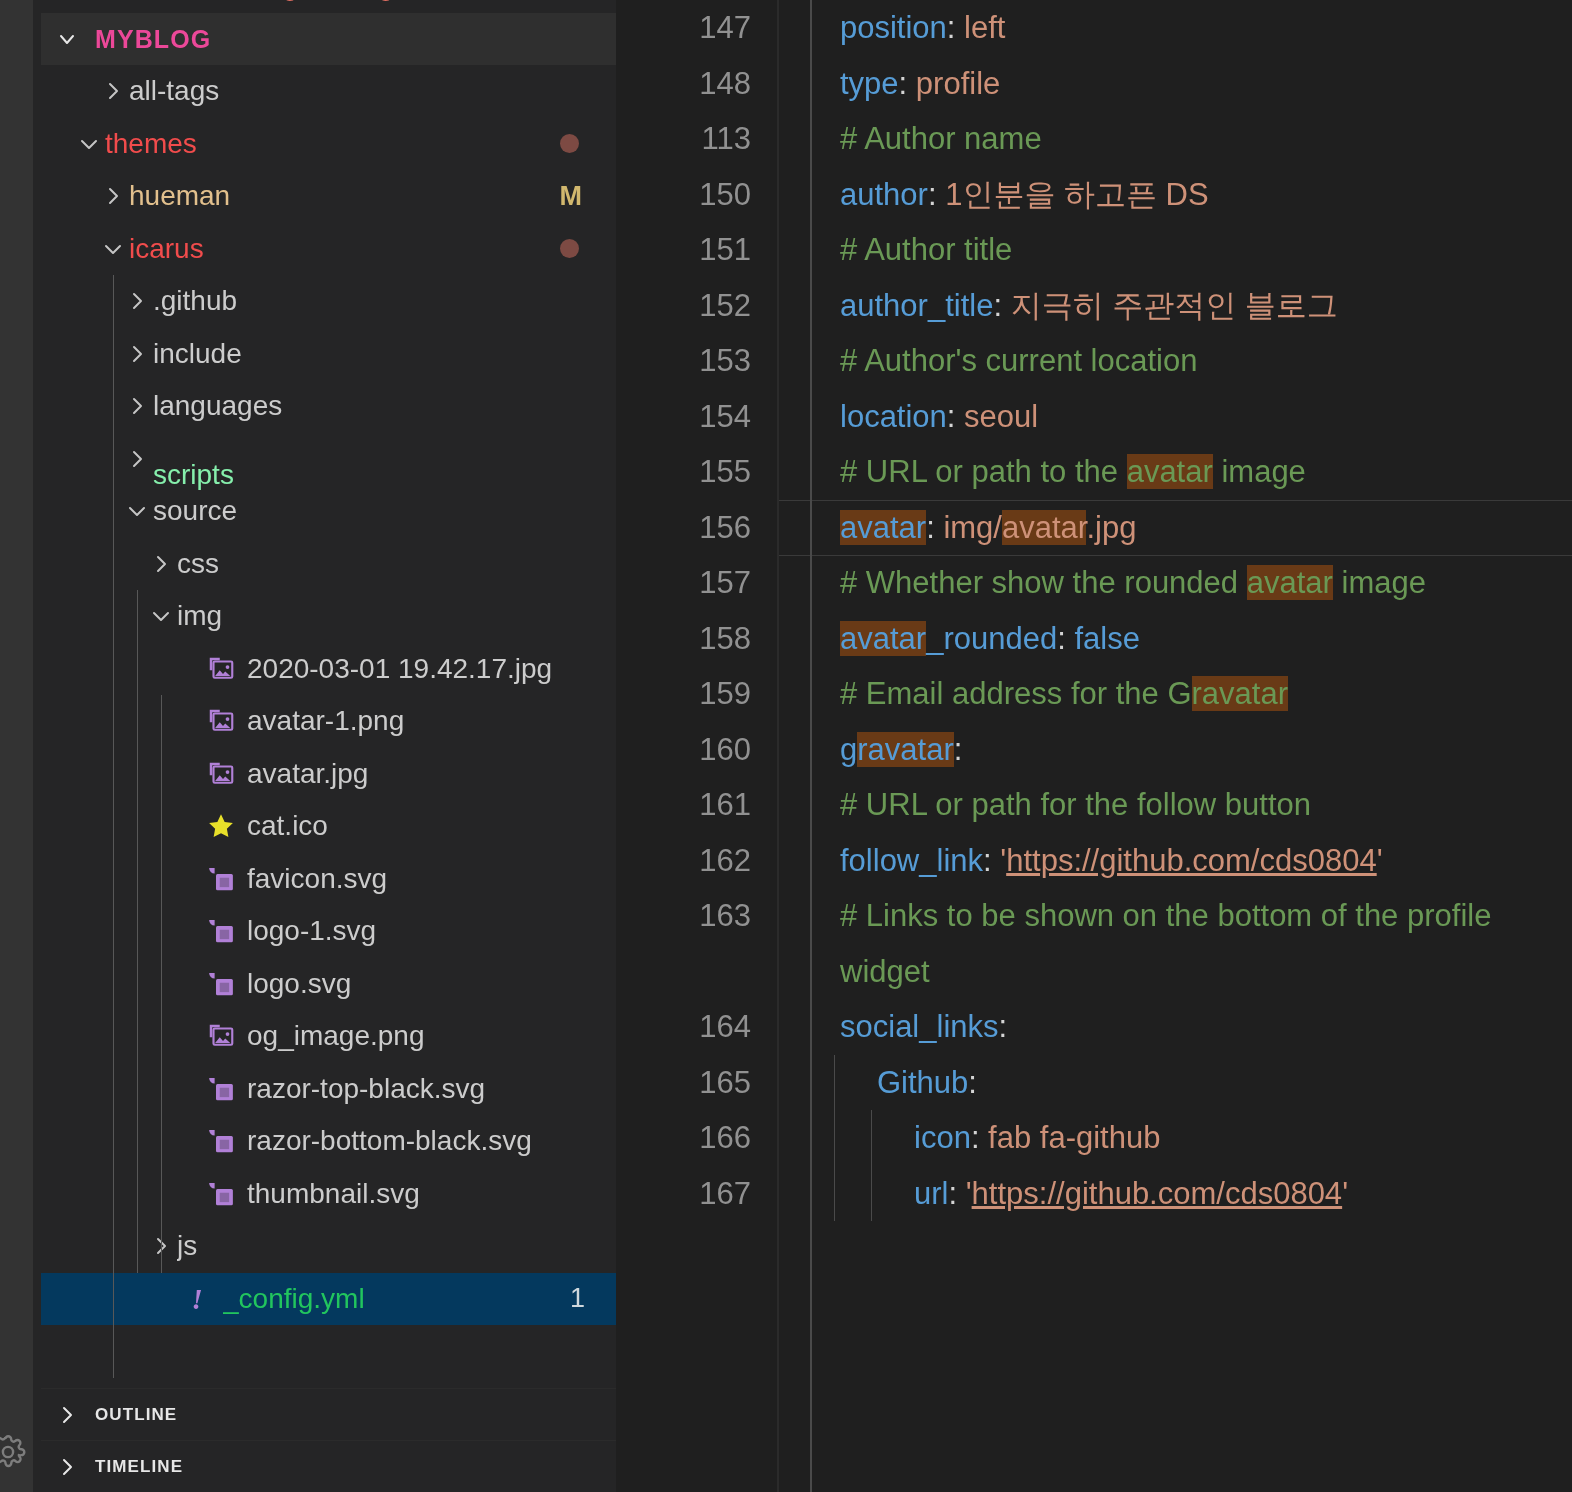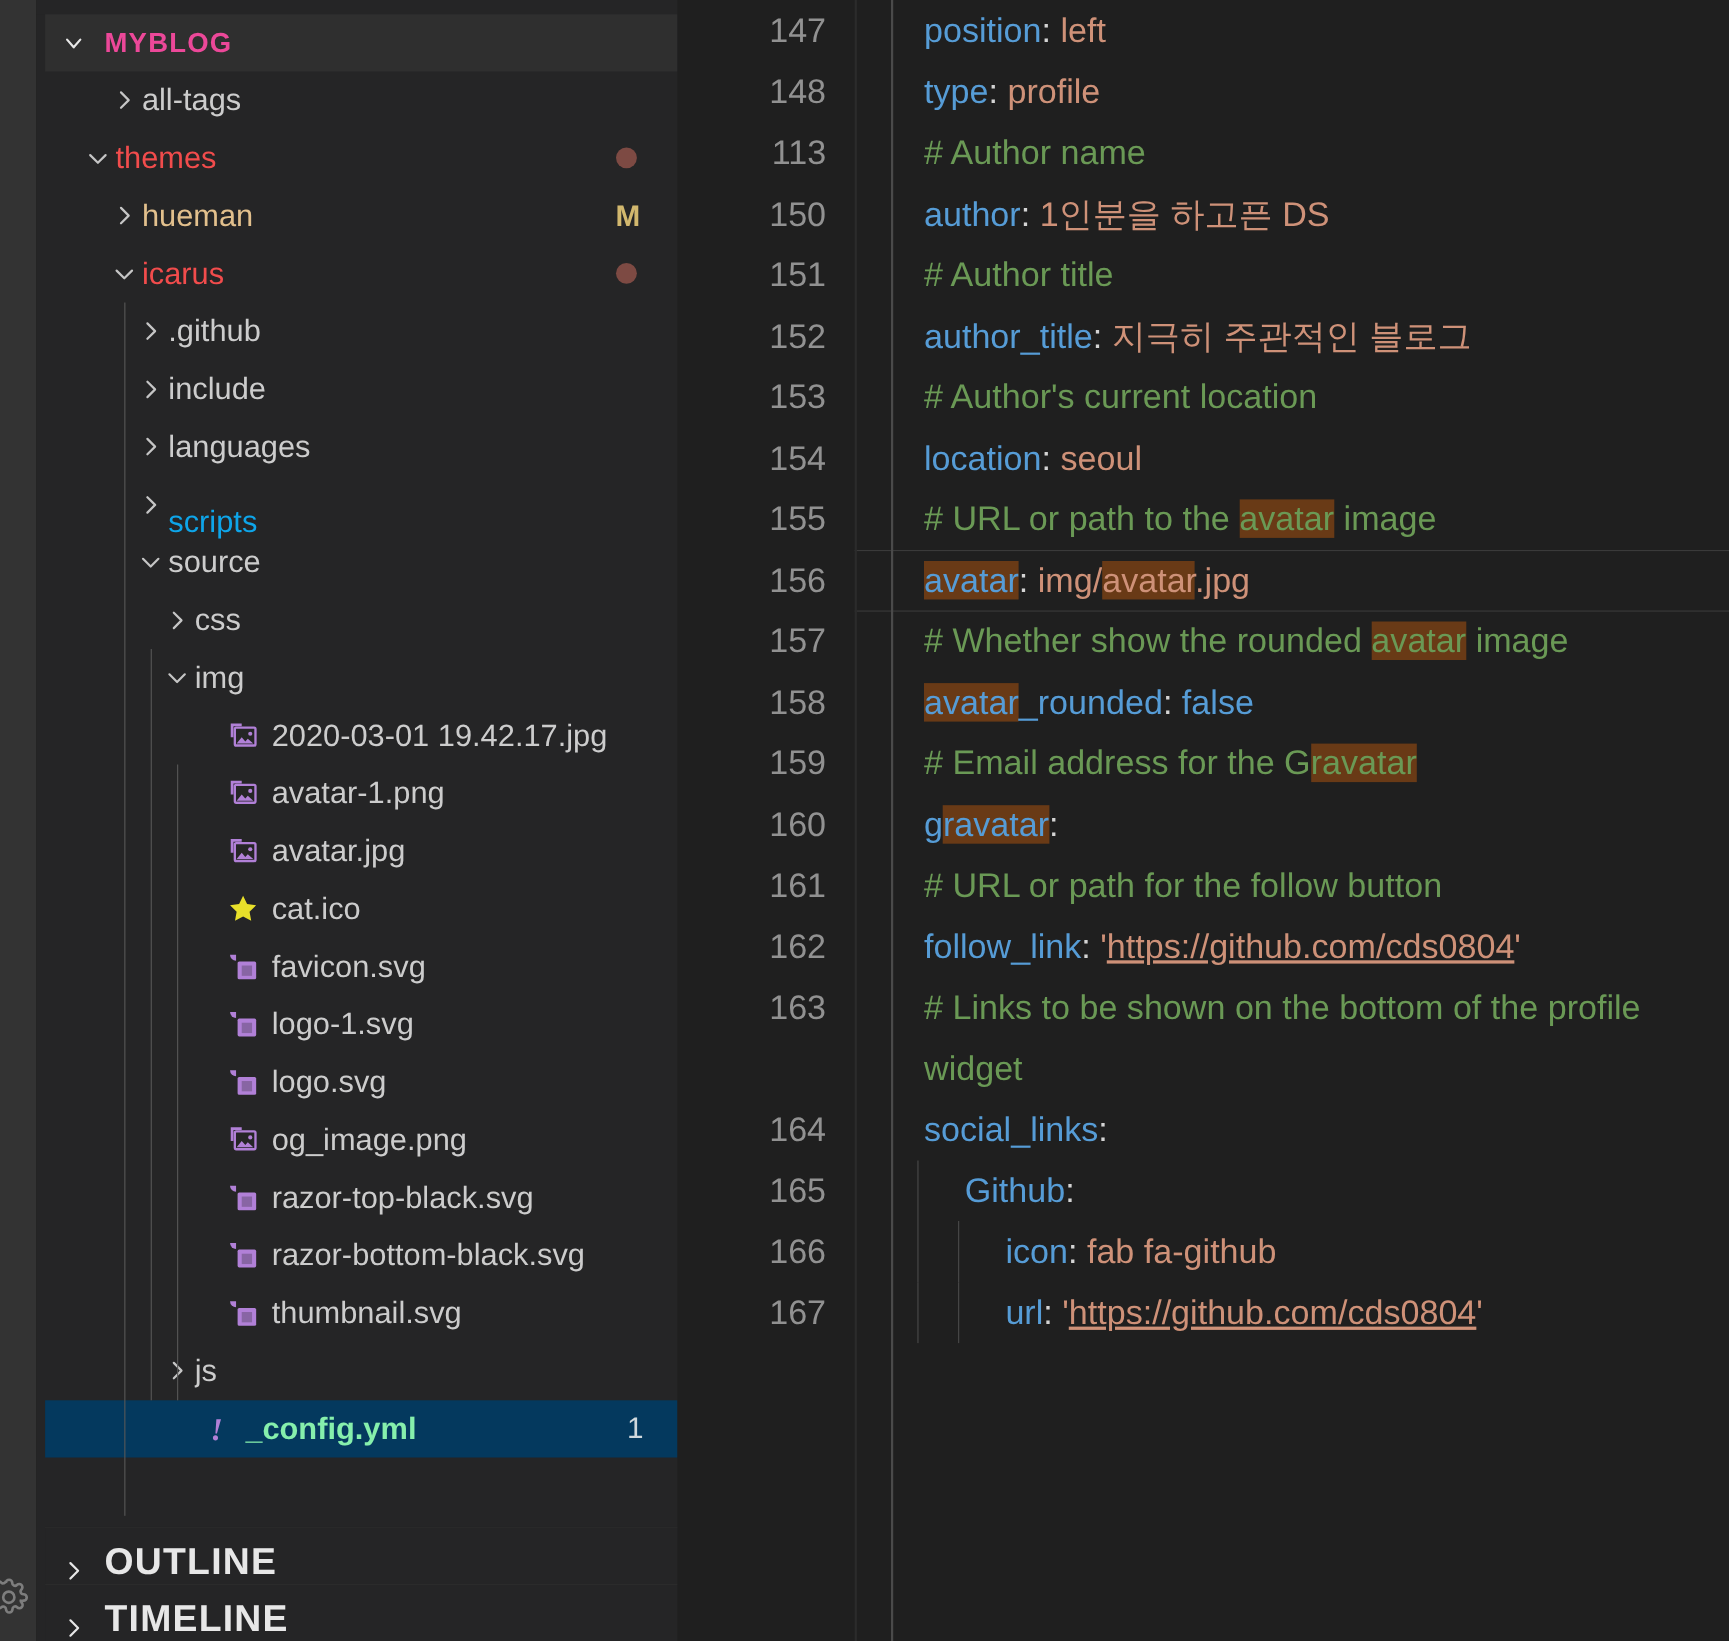--- a/index.html
+++ b/index.html
@@ -102,24 +102,24 @@
     width: 1px;
     background: #585858;
   }
 
   .bottom-sections {
     position: absolute; left: 8px; right: 0; bottom: 0;
     background: #252526;
   }
   .bsec {
     height: 52px;
-    display: flex; align-items: flex-end;
+    display: flex; align-items: center;
     padding-left: 14px;
     color: #e7e7e7;
-    font-size: 34px; font-weight: bold; letter-spacing: 1.1px;
+    font-size: 17px; font-weight: bold; letter-spacing: 1.1px;
     border-top: 1px solid #2b2b2b;
   }
   .bsec .twisty { margin-right: 16px; display: flex; }
 
   
   .editor {
     flex: 1 1 auto; position: relative;
     background: #1f1f1f;
     overflow: hidden;
   }
@@ -261,21 +261,21 @@
               </svg>
             </span>
             <span class="label" style="color: rgb(204, 204, 204);">languages</span>
           </div>
           <div class="row" style="padding-left: 80px;">
             <span class="twisty">
               <svg width="24" height="24" viewBox="0 0 24 24" fill="none" stroke="#c5c5c5" stroke-width="2" stroke-linecap="round" stroke-linejoin="round">
                 <polyline points="9 5 16 12 9 19"></polyline>
               </svg>
             </span>
-            <span class="label" style="color: #0ea5e9; margin-top: 32px;">scripts</span>
+            <span class="label" style="color: #86efac; margin-top: 32px;">scripts</span>
           </div>
           <div class="row" style="padding-left: 80px;">
             <span class="twisty">
               <svg width="24" height="24" viewBox="0 0 24 24" fill="none" stroke="#c5c5c5" stroke-width="2" stroke-linecap="round" stroke-linejoin="round">
                 <polyline points="5 9 12 16 19 9"></polyline>
               </svg>
             </span>
             <span class="label" style="color: rgb(204, 204, 204);">source</span>
           </div>
           <div class="row" style="padding-left: 104px;">
@@ -425,21 +425,21 @@
             </span>
             <span class="label" style="color: rgb(204, 204, 204);">js</span>
           </div>
           <div class="row selected" style="padding-left: 104px;">
             <span class="twisty empty"></span>
             <span class="ficon">
               <svg width="30" height="30" viewBox="0 0 24 24">
                 <text x="12" y="20" font-size="23" font-family="Liberation Serif, serif" font-style="italic" font-weight="bold" fill="#b180d7" text-anchor="middle">!</text>
               </svg>
             </span>
-            <span class="label" style="color: #86efac; font-weight: bold;">_config.yml</span>
+            <span class="label" style="color: #22c55e;">_config.yml</span>
             <span class="badge count">1</span>
           </div>
           <div class="guide" style="left: 72px; top: 210px; height: 1102.5px;"></div>
           <div class="guide" style="left: 96px; top: 525px; height: 682.5px;"></div>
           <div class="guide" style="left: 120px; top: 630px; height: 577.5px;"></div>
         </div>
     </div>
 
     <div class="bottom-sections" id="bottom-sections">
         <div class="bsec">

